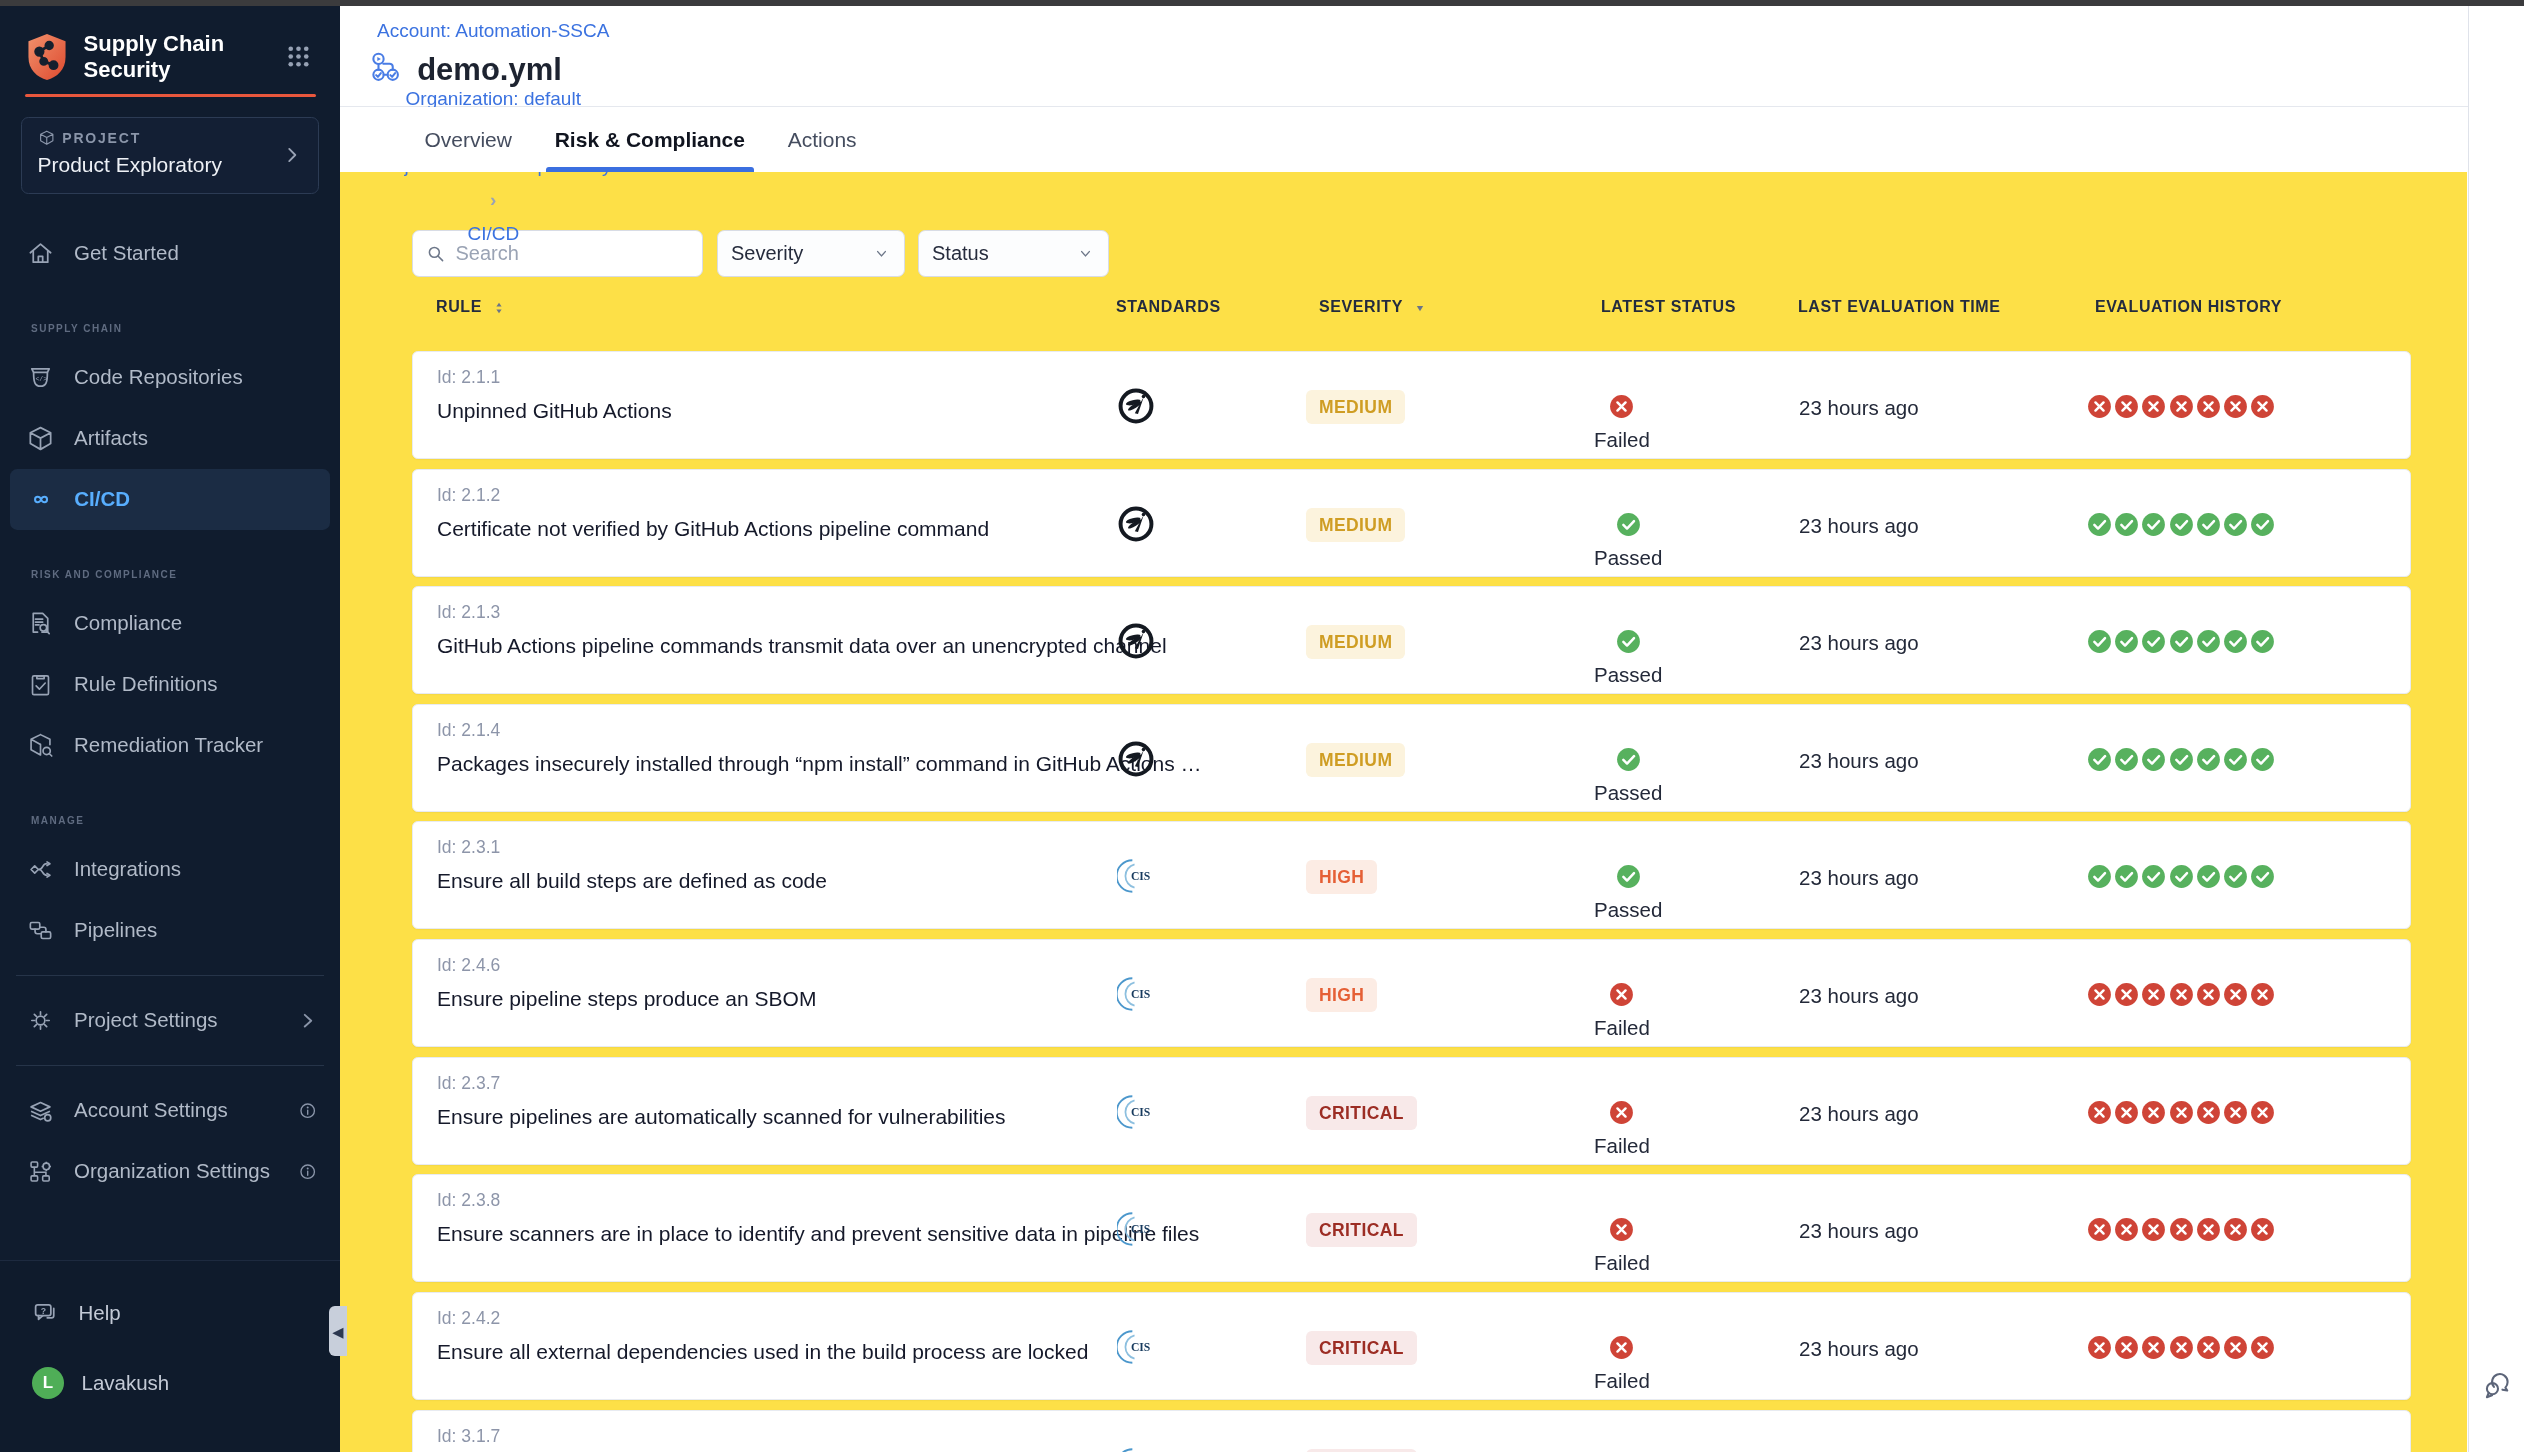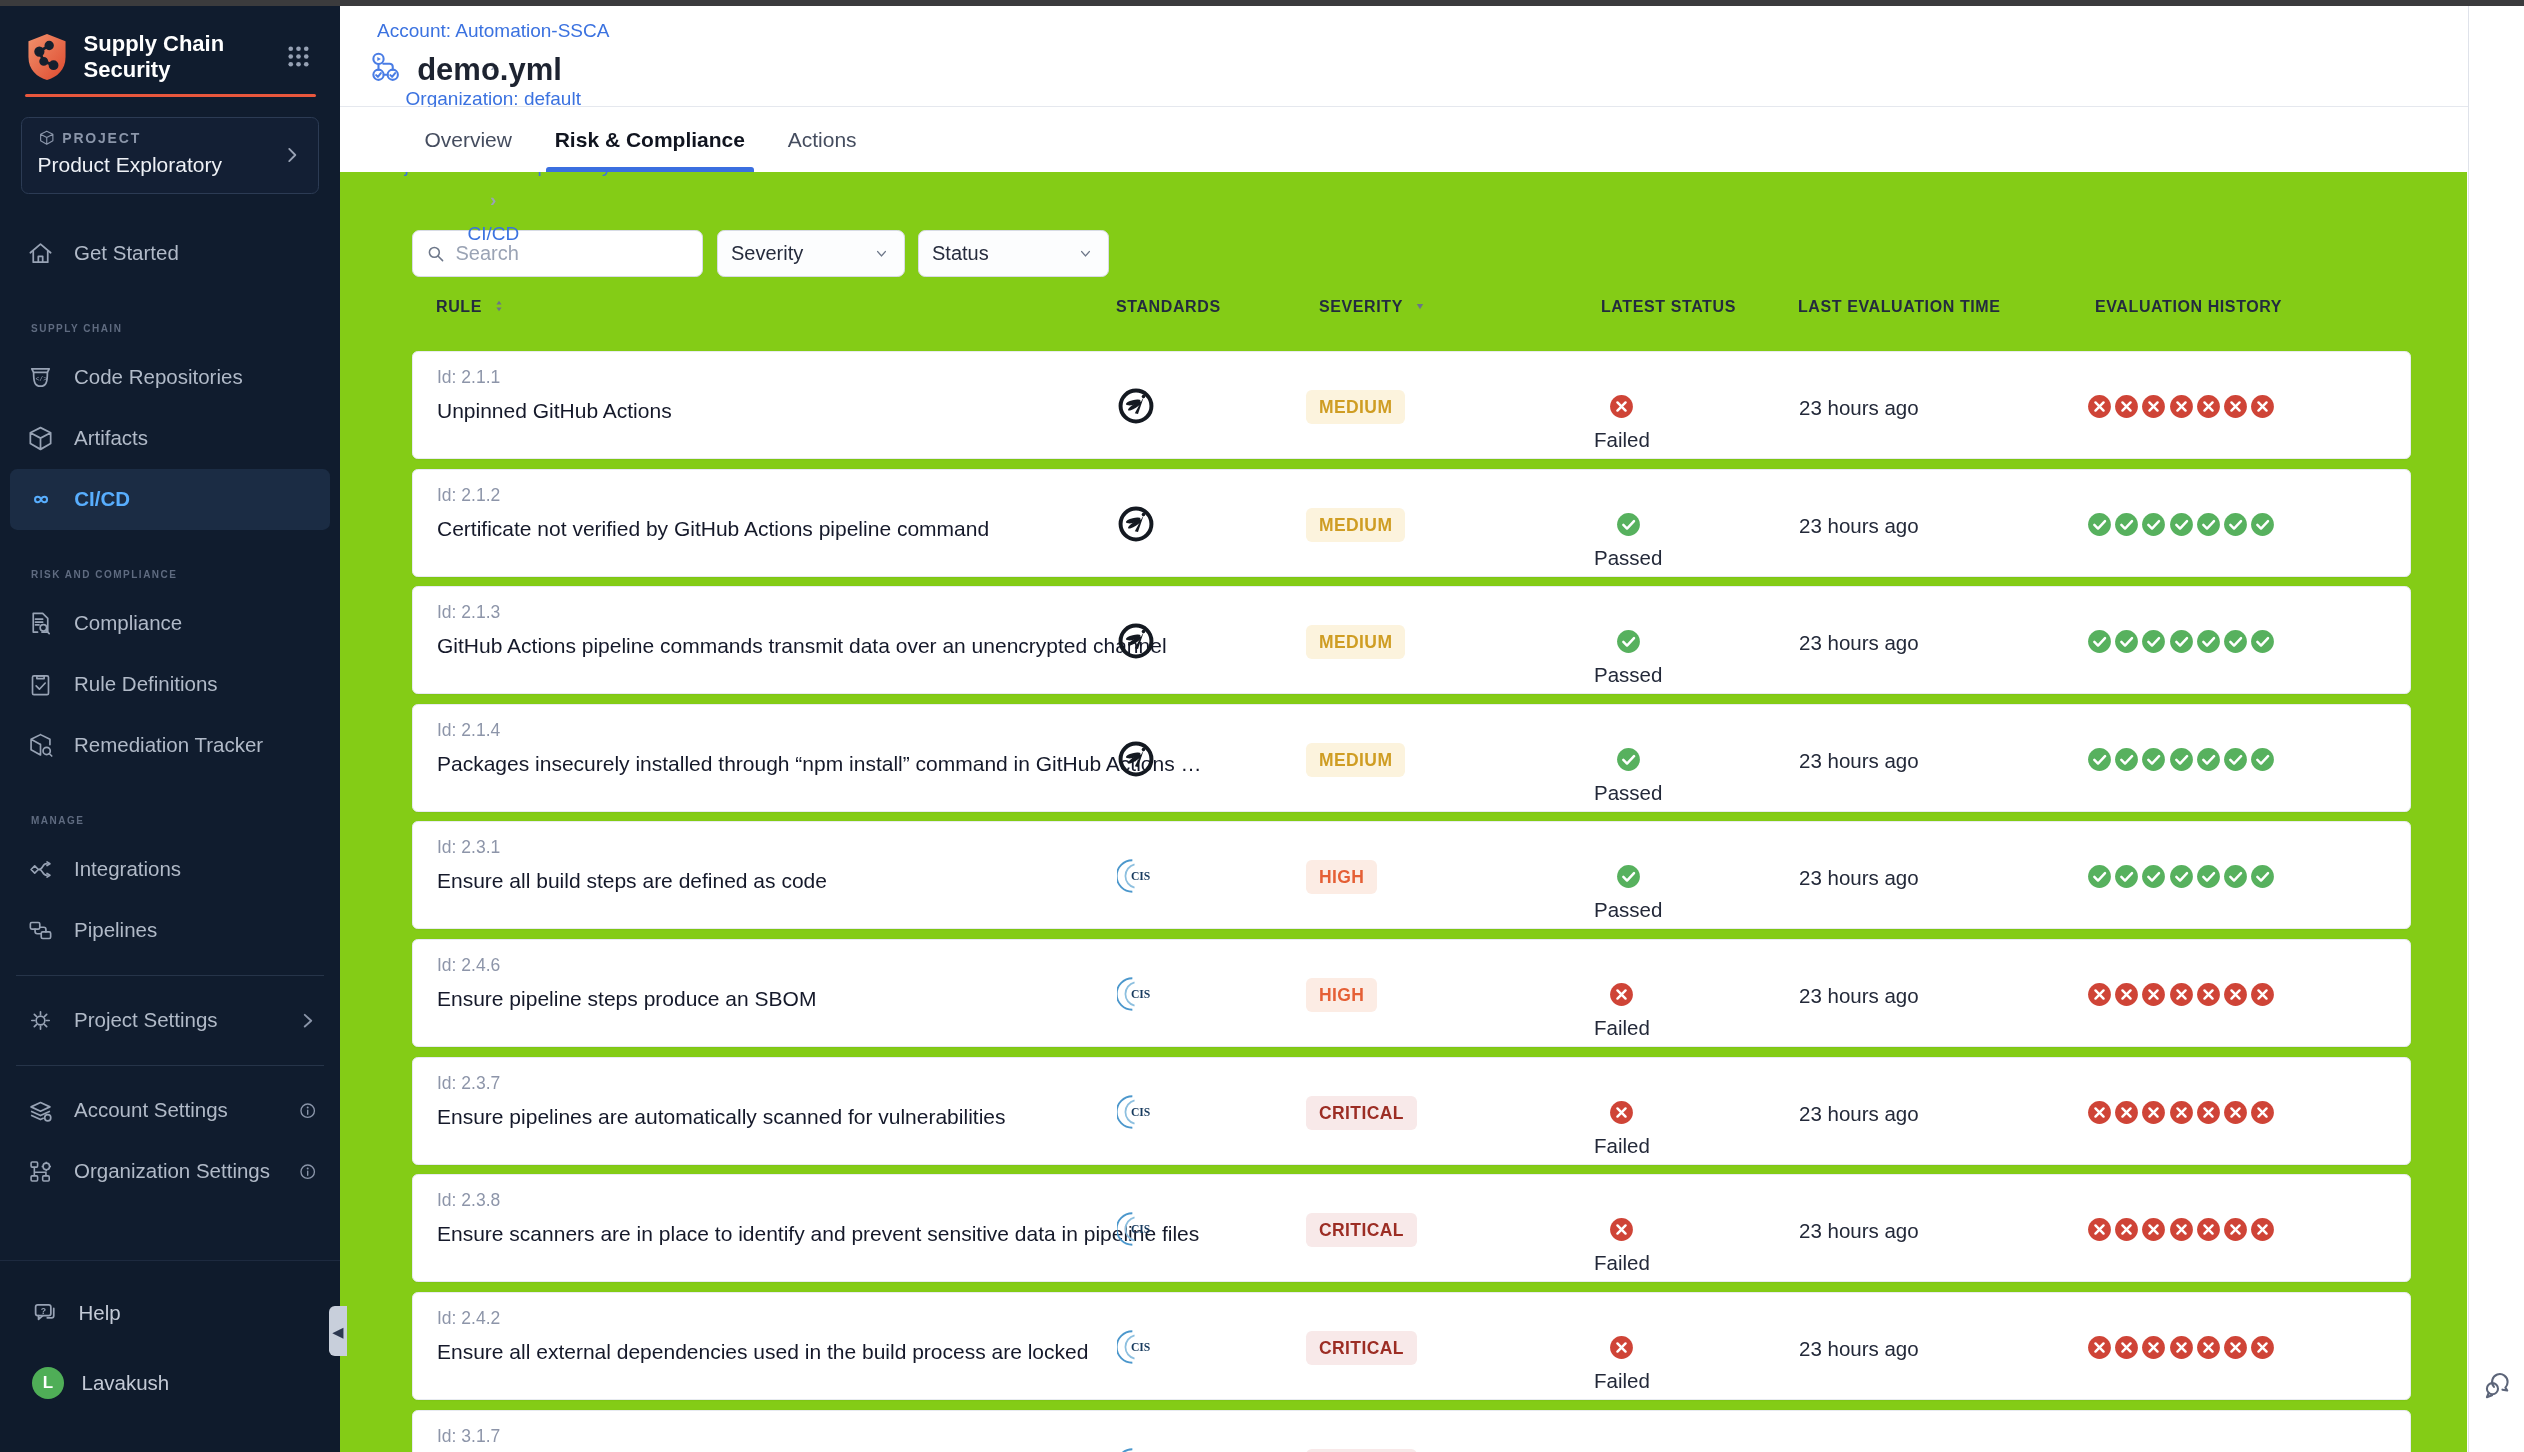--- a/index.html
+++ b/index.html
@@ -56,37 +56,37 @@
   .title-ic { width:38px; height:38px; }
   .page-title { margin-left:10.2px; font-size:31px; font-weight:bold; color:#1d2330; }
 
   .tabs-row { position:absolute; left:340px; top:107px; width:2184px; height:65px; background:#fff; display:flex;
               align-items:stretch; padding-left:80px; gap:34px; z-index:2; }
   .tab { position:relative; display:flex; align-items:center; font-size:21px; color:#454d5f; cursor:pointer; padding:0 4.4px; }
   .tab.active { color:#10141f; font-weight:bold; }
   .tab.active::after { content:""; position:absolute; left:-4.4px; right:-4.4px; bottom:0; height:5.1px; background:#3b6fe0; border-radius:2.9px 2.9px 0 0; }
 
   
-  .content { position:absolute; left:340px; top:172px; width:2127px; height:1281px; background:#84cc16; overflow:hidden; z-index:1; }
+  .content { position:absolute; left:340px; top:172px; width:2127px; height:1281px; background:#fde047; overflow:hidden; z-index:1; }
 
   .search-box { position:absolute; left:72px; top:58px; width:291px; height:47px; background:#fff; border:0.7px solid #d8dce5;
                 border-radius:7.3px; display:flex; align-items:center; padding:0 11.7px; }
   .search-box .s-ic { width:22px; height:22px; color:#6d7789; flex:0 0 auto; }
   .search-box input { border:none; outline:none; margin-left:8.8px; width:219px; font-size:20px; color:#232939; background:transparent;
                       font-family:"Liberation Sans", sans-serif; }
   .search-box input::placeholder { color:#9aa3b4; }
   .dropdown { position:absolute; top:58px; height:47px; background:#fcfdfe; border:0.7px solid #d8dce5; border-radius:7.3px;
               display:flex; align-items:center; justify-content:space-between; padding:0 13px; cursor:pointer; }
   .dd-severity { left:377px; width:188px; }
   .dd-status { left:578px; width:191px; }
   .dropdown .dd-label { font-size:20px; color:#262c3d; }
   .dropdown .dd-ic { width:19px; height:19px; color:#6d7789; }
 
   .thead { position:absolute; left:72px; top:126px; width:1999px; height:37px; }
-  .th { position:absolute; display:flex; align-items:flex-start; gap:8.8px; font-size:16px; font-weight:bold; color:#232b3e; letter-spacing:0.6px; }
+  .th { position:absolute; display:flex; align-items:flex-end; gap:8.8px; font-size:16px; font-weight:bold; color:#232b3e; letter-spacing:0.6px; }
   .th .sort-ic { width:16px; height:16px; color:#6b7488; cursor:pointer; }
   .th.c0{left:24px;} .th.c1{left:704px;} .th.c2{left:907px;} .th.c3{left:1189px;} .th.c4{left:1386px;} .th.c5{left:1683px;}
 
   .rows { position:absolute; left:72px; top:179px; width:1999px; height:1102px; }
   .rule-row { position:absolute; left:0; width:1999px; height:108px; background:#fff; border:0.7px solid #e8ebf1;
               border-radius:5.8px; box-shadow:0 0.7px 1.5px rgba(20,30,60,0.04); cursor:pointer; }
   .r-id { position:absolute; left:24px; top:14.6px; font-size:17.5px; color:#8d95a9; }
   .r-name { position:absolute; left:24px; top:47px; font-size:21px; color:#15192a; white-space:nowrap; }
   .r-std { position:absolute; left:704px; top:35px; width:38px; height:38px; }
   .r-sev { position:absolute; left:893px; top:38px; font-size:17.5px; font-weight:bold; letter-spacing:0.4px;

